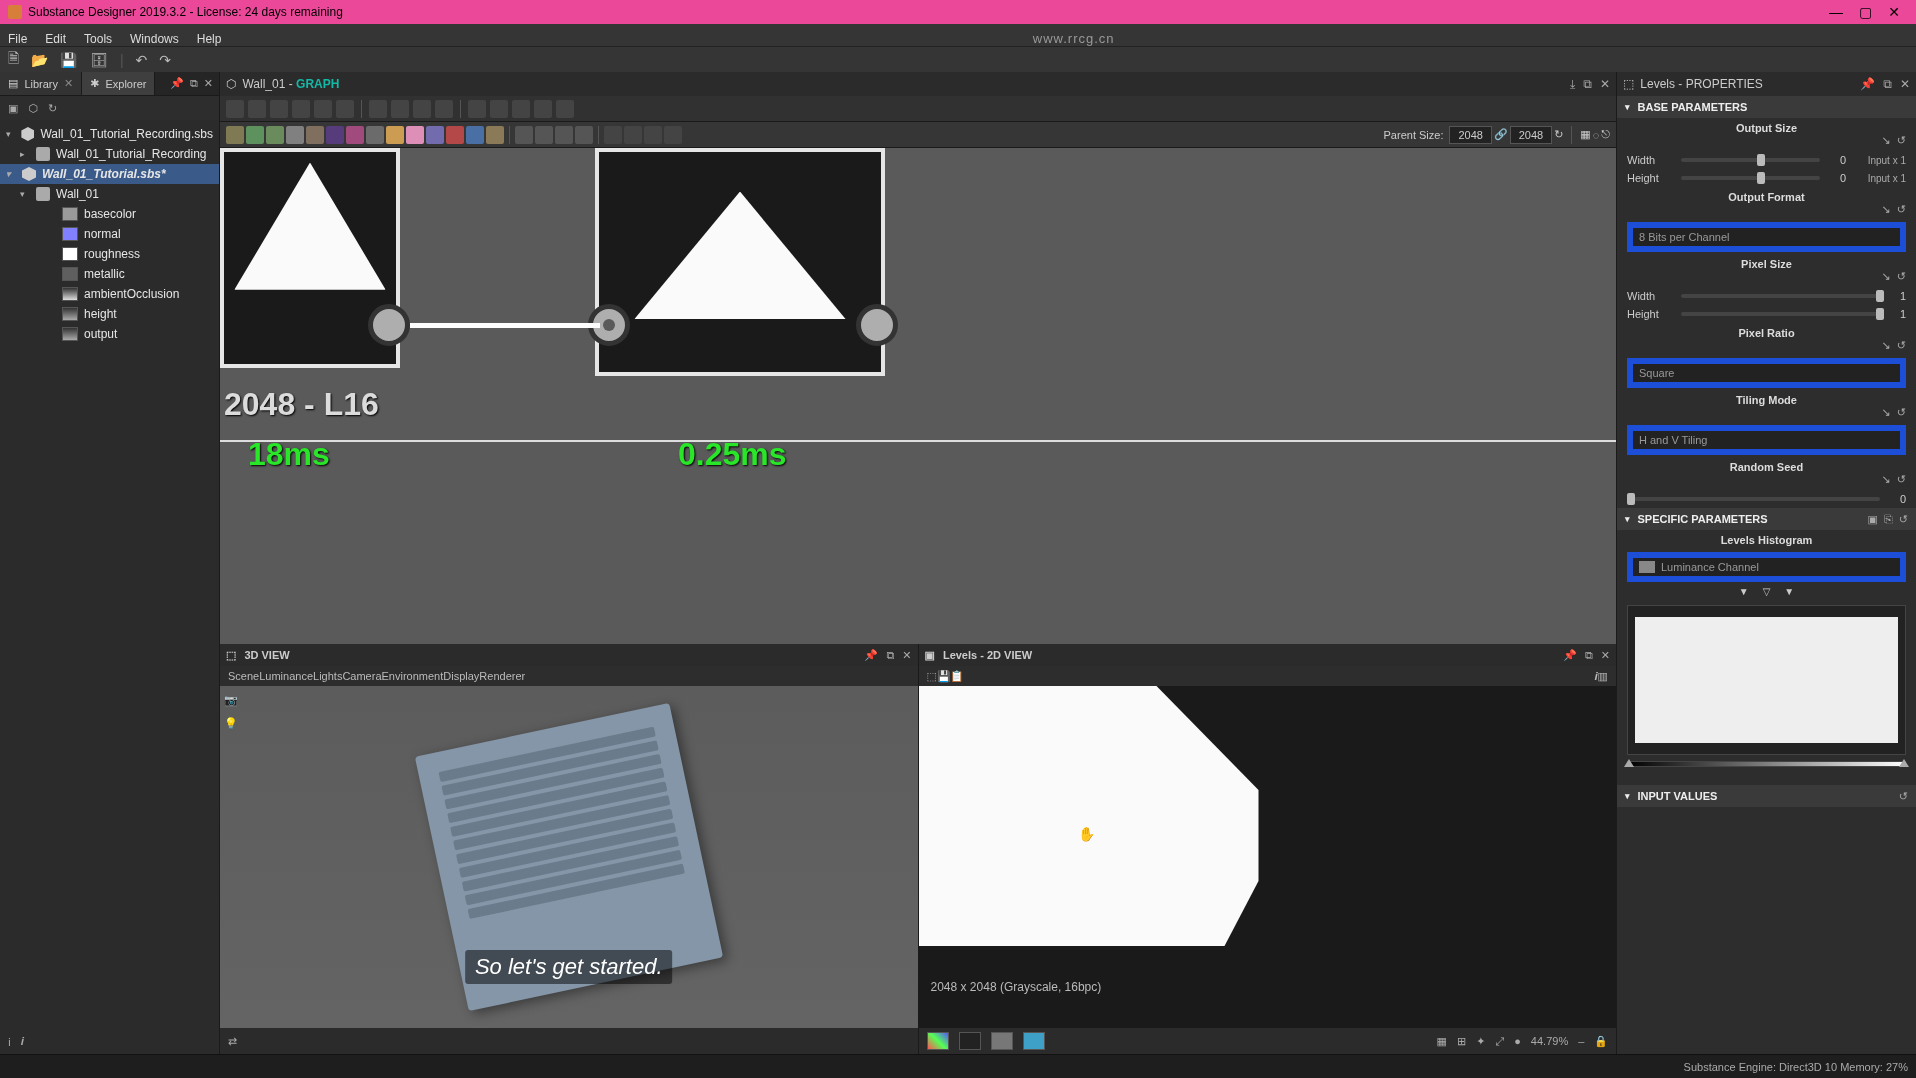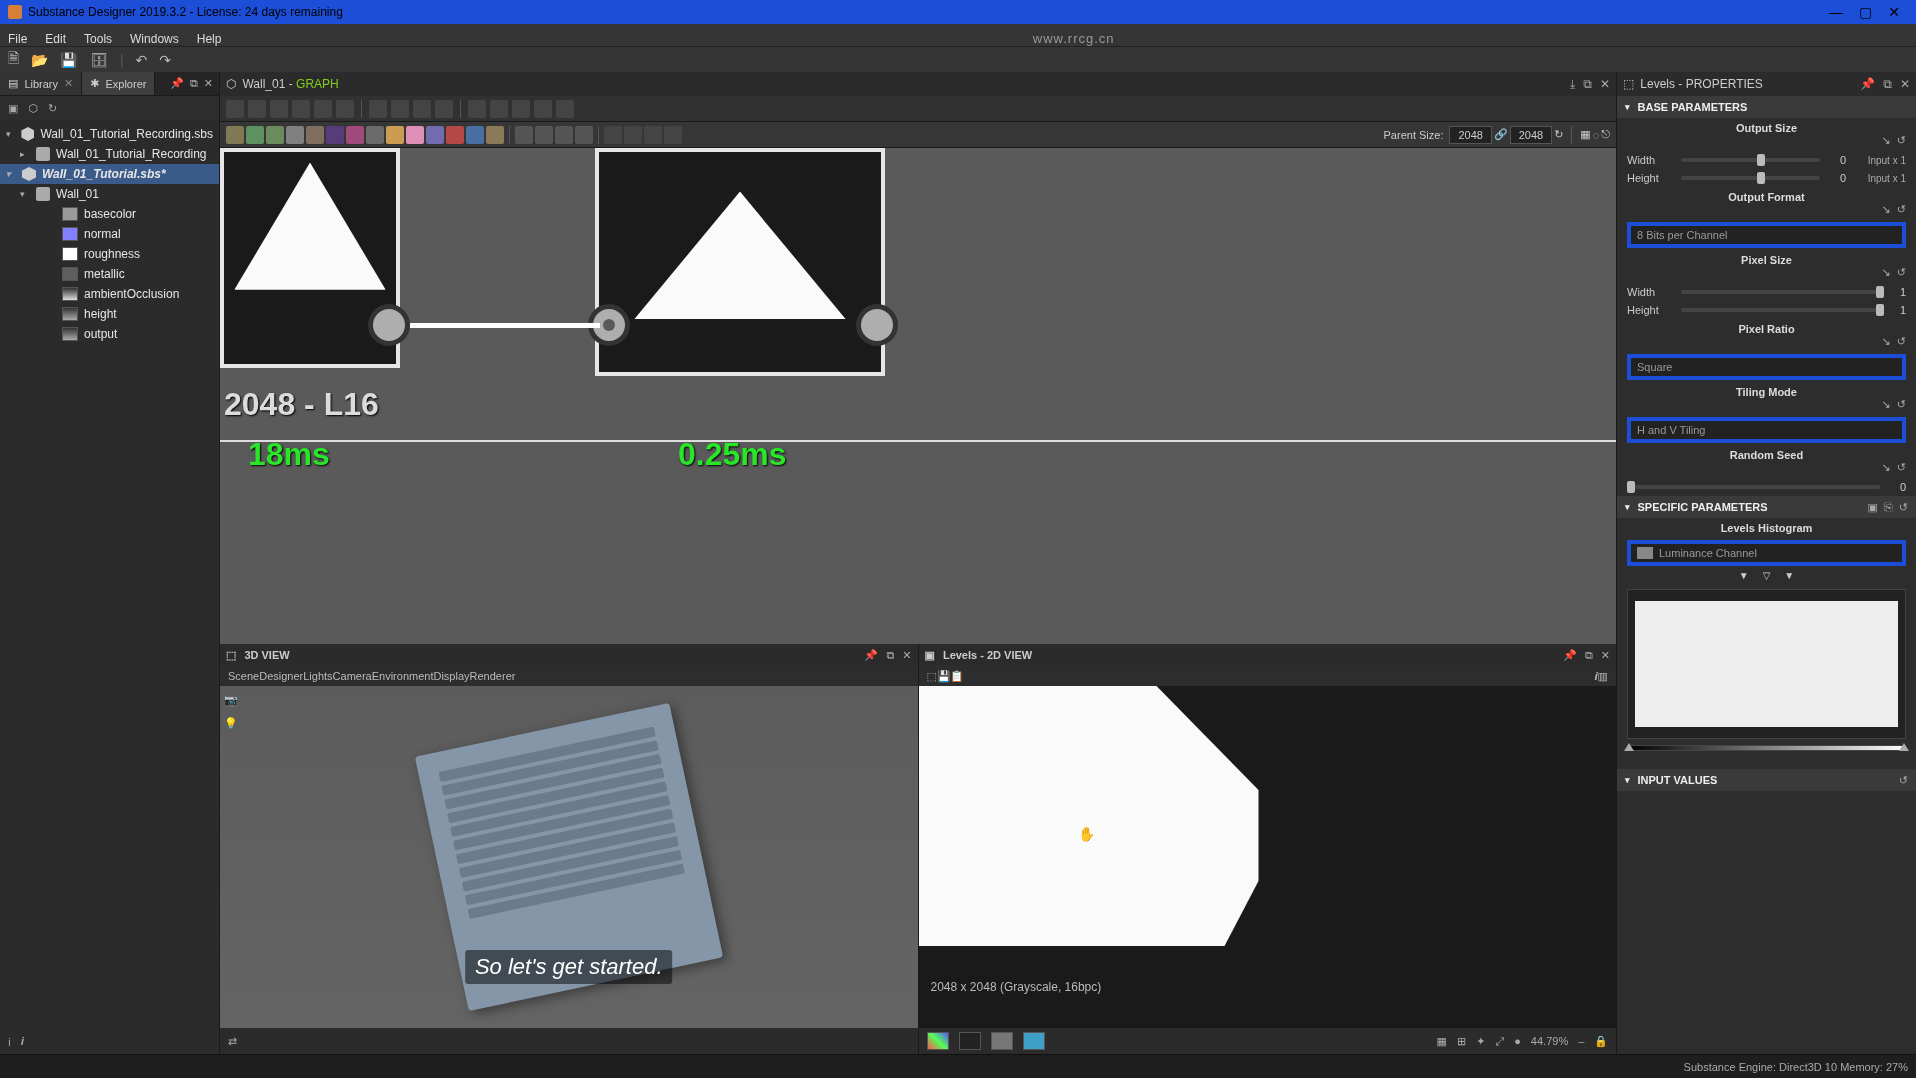--- a/index.html
+++ b/index.html
@@ -1,18 +1,18 @@
 <!DOCTYPE html>
 <html><head>
 <meta charset="utf-8">
 <style>
 * { margin: 0; padding: 0; box-sizing: border-box; font-family: "Segoe UI", Arial, sans-serif; }
 body { background: #1e1e1e; color: #ccc; font-size: 11px; overflow: hidden; width: 1916px; height: 1078px; }
 
-.title-bar { height: 24px; background: #1d4ed8; color: #000; display: flex; align-items: center; padding: 0 8px; font-size: 12px; }
+.title-bar { height: 24px; background: #ec4899; color: #000; display: flex; align-items: center; padding: 0 8px; font-size: 12px; }
 .title-bar .sd-icon { width: 14px; height: 14px; background: #d77f3a; margin-right: 6px; border-radius: 2px; }
 .title-bar .title-text { flex: 1; }
 .wincontrols { display: flex; gap: 16px; padding-right: 8px; font-size: 14px; }
 
 .menu-bar { height: 22px; background: #353535; display: flex; align-items: flex-end; padding: 0 8px; gap: 18px; font-size: 12px; color: #ddd; }
 .menu-bar .watermark-url { flex: 1; text-align: center; color: #999; font-size: 13px; letter-spacing: 1px; }
 
 .toolbar-top { height: 26px; background: #353535; border-top: 1px solid #222; display: flex; align-items: center; padding: 0 8px; gap: 12px; color: #bbb; font-size: 14px; }
 
 .main-area { display: flex; height: calc(100% - 24px - 22px - 26px - 24px); }
@@ -34,21 +34,21 @@
 .tree-item.selected { background: #3a5a8a; }
 .tree-item .icon-cube { width: 14px; height: 14px; background: #ccc; clip-path: polygon(50% 0, 100% 25%, 100% 75%, 50% 100%, 0 75%, 0 25%); }
 .tree-item .icon-graph { width: 14px; height: 14px; background: #aaa; border-radius: 2px; }
 .tree-item .arrow { font-size: 9px; color: #aaa; width: 10px; }
 .tree-item .swatch { width: 16px; height: 14px; border: 1px solid #555; }
 
 .center-panel { flex: 1; display: flex; flex-direction: column; background: #3a3a3a; }
 
 .graph-header { height: 24px; background: #2b2b2b; display: flex; align-items: center; padding: 0 6px; gap: 8px; font-size: 12px; }
 .graph-header .title-sec { display: flex; align-items: center; gap: 6px; }
-.graph-header .title-sec b { font-weight: normal; color: #84cc16; }
+.graph-header .title-sec b { font-weight: bold; color: #14b8a6; }
 .graph-header .panel-icons { margin-left: auto; display: flex; gap: 8px; color: #aaa; }
 
 .graph-toolbar { height: 26px; background: #313131; display: flex; align-items: center; gap: 4px; padding: 0 6px; border-bottom: 1px solid #1a1a1a; }
 .graph-toolbar .tbtn { width: 18px; height: 18px; background: #444; border-radius: 2px; }
 .graph-toolbar .sep { width: 1px; height: 18px; background: #555; margin: 0 3px; }
 
 .graph-toolbar-2 { height: 26px; background: #363636; display: flex; align-items: center; gap: 2px; padding: 0 6px; border-bottom: 1px solid #1a1a1a; }
 .graph-toolbar-2 .cbtn { width: 18px; height: 18px; border-radius: 2px; }
 .graph-toolbar-2 .spacer { flex: 1; }
 .graph-toolbar-2 .ps-label { font-size: 11px; color: #ccc; margin: 0 4px; }
@@ -96,21 +96,21 @@
 .section-header .sicons { margin-left: auto; display: flex; gap: 6px; color: #aaa; font-weight: normal; }
 
 .param-row { display: flex; align-items: center; gap: 6px; padding: 3px 10px; font-size: 11px; color: #ccc; }
 .param-row .plabel { width: 48px; }
 .param-row .slider { flex: 1; height: 4px; background: #444; border-radius: 2px; position: relative; }
 .param-row .slider .thumb { position: absolute; top: -4px; width: 8px; height: 12px; background: #bbb; border-radius: 2px; }
 .param-row .pval { width: 20px; text-align: right; }
 .param-row .pextra { width: 54px; text-align: right; font-size: 10px; color: #aaa; }
 .subheader { padding: 4px 10px; font-size: 11px; color: #ddd; font-weight: bold; display: flex; align-items: center; flex-direction: column; }
 .subheader .sicons { margin-left: auto; display: flex; gap: 6px; color: #aaa; font-weight: normal; }
-.param-field { margin: 2px 10px; background: #222; border: 4px solid #1d4ed8; padding: 3px 6px; font-size: 11px; color: #999; }
+.param-field { margin: 2px 10px; background: #222; border: 6px solid #1d4ed8; padding: 3px 6px; font-size: 11px; color: #999; }
 
 .histogram { margin: 6px 10px; height: 150px; background: #222; border: 1px solid #444; position: relative; display: flex; align-items: center; justify-content: center; }
 .histogram .inner { background: #eee; width: 95%; height: 85%; }
 .hist-controls { display: flex; justify-content: center; gap: 14px; padding: 2px 0; color: #ccc; font-size: 10px; }
 .hist-line { margin: 0 10px; height: 6px; background: linear-gradient(to right, #000, #fff); border: 1px solid #444; position: relative; }
 .hist-line .marker { position: absolute; top: -3px; width: 0; height: 0; border-left: 5px solid transparent; border-right: 5px solid transparent; border-bottom: 8px solid #aaa; }
 
 .status-bar { height: 24px; background: #1e1e1e; border-top: 1px solid #111; display: flex; align-items: center; padding: 0 8px; gap: 10px; font-size: 11px; color: #aaa; justify-content: flex-end; }
 .status-bar .spacer { flex: 1; }
 
@@ -325,21 +325,21 @@
           <span>⬚</span>
           <span>3D VIEW</span>
           <div class="panel-icons">
             <span>📌</span>
             <span>⧉</span>
             <span>✕</span>
           </div>
         </div>
         <div class="panel-menu">
           <span>Scene</span>
-          <span>Designer</span>
+          <span>Luminance</span>
           <span>Lights</span>
           <span>Camera</span>
           <span>Environment</span>
           <span>Display</span>
           <span>Renderer</span>
         </div>
         <div class="panel-content-3d">
           <div class="sidetools">
             <span>📷</span>
             <span>💡</span>

